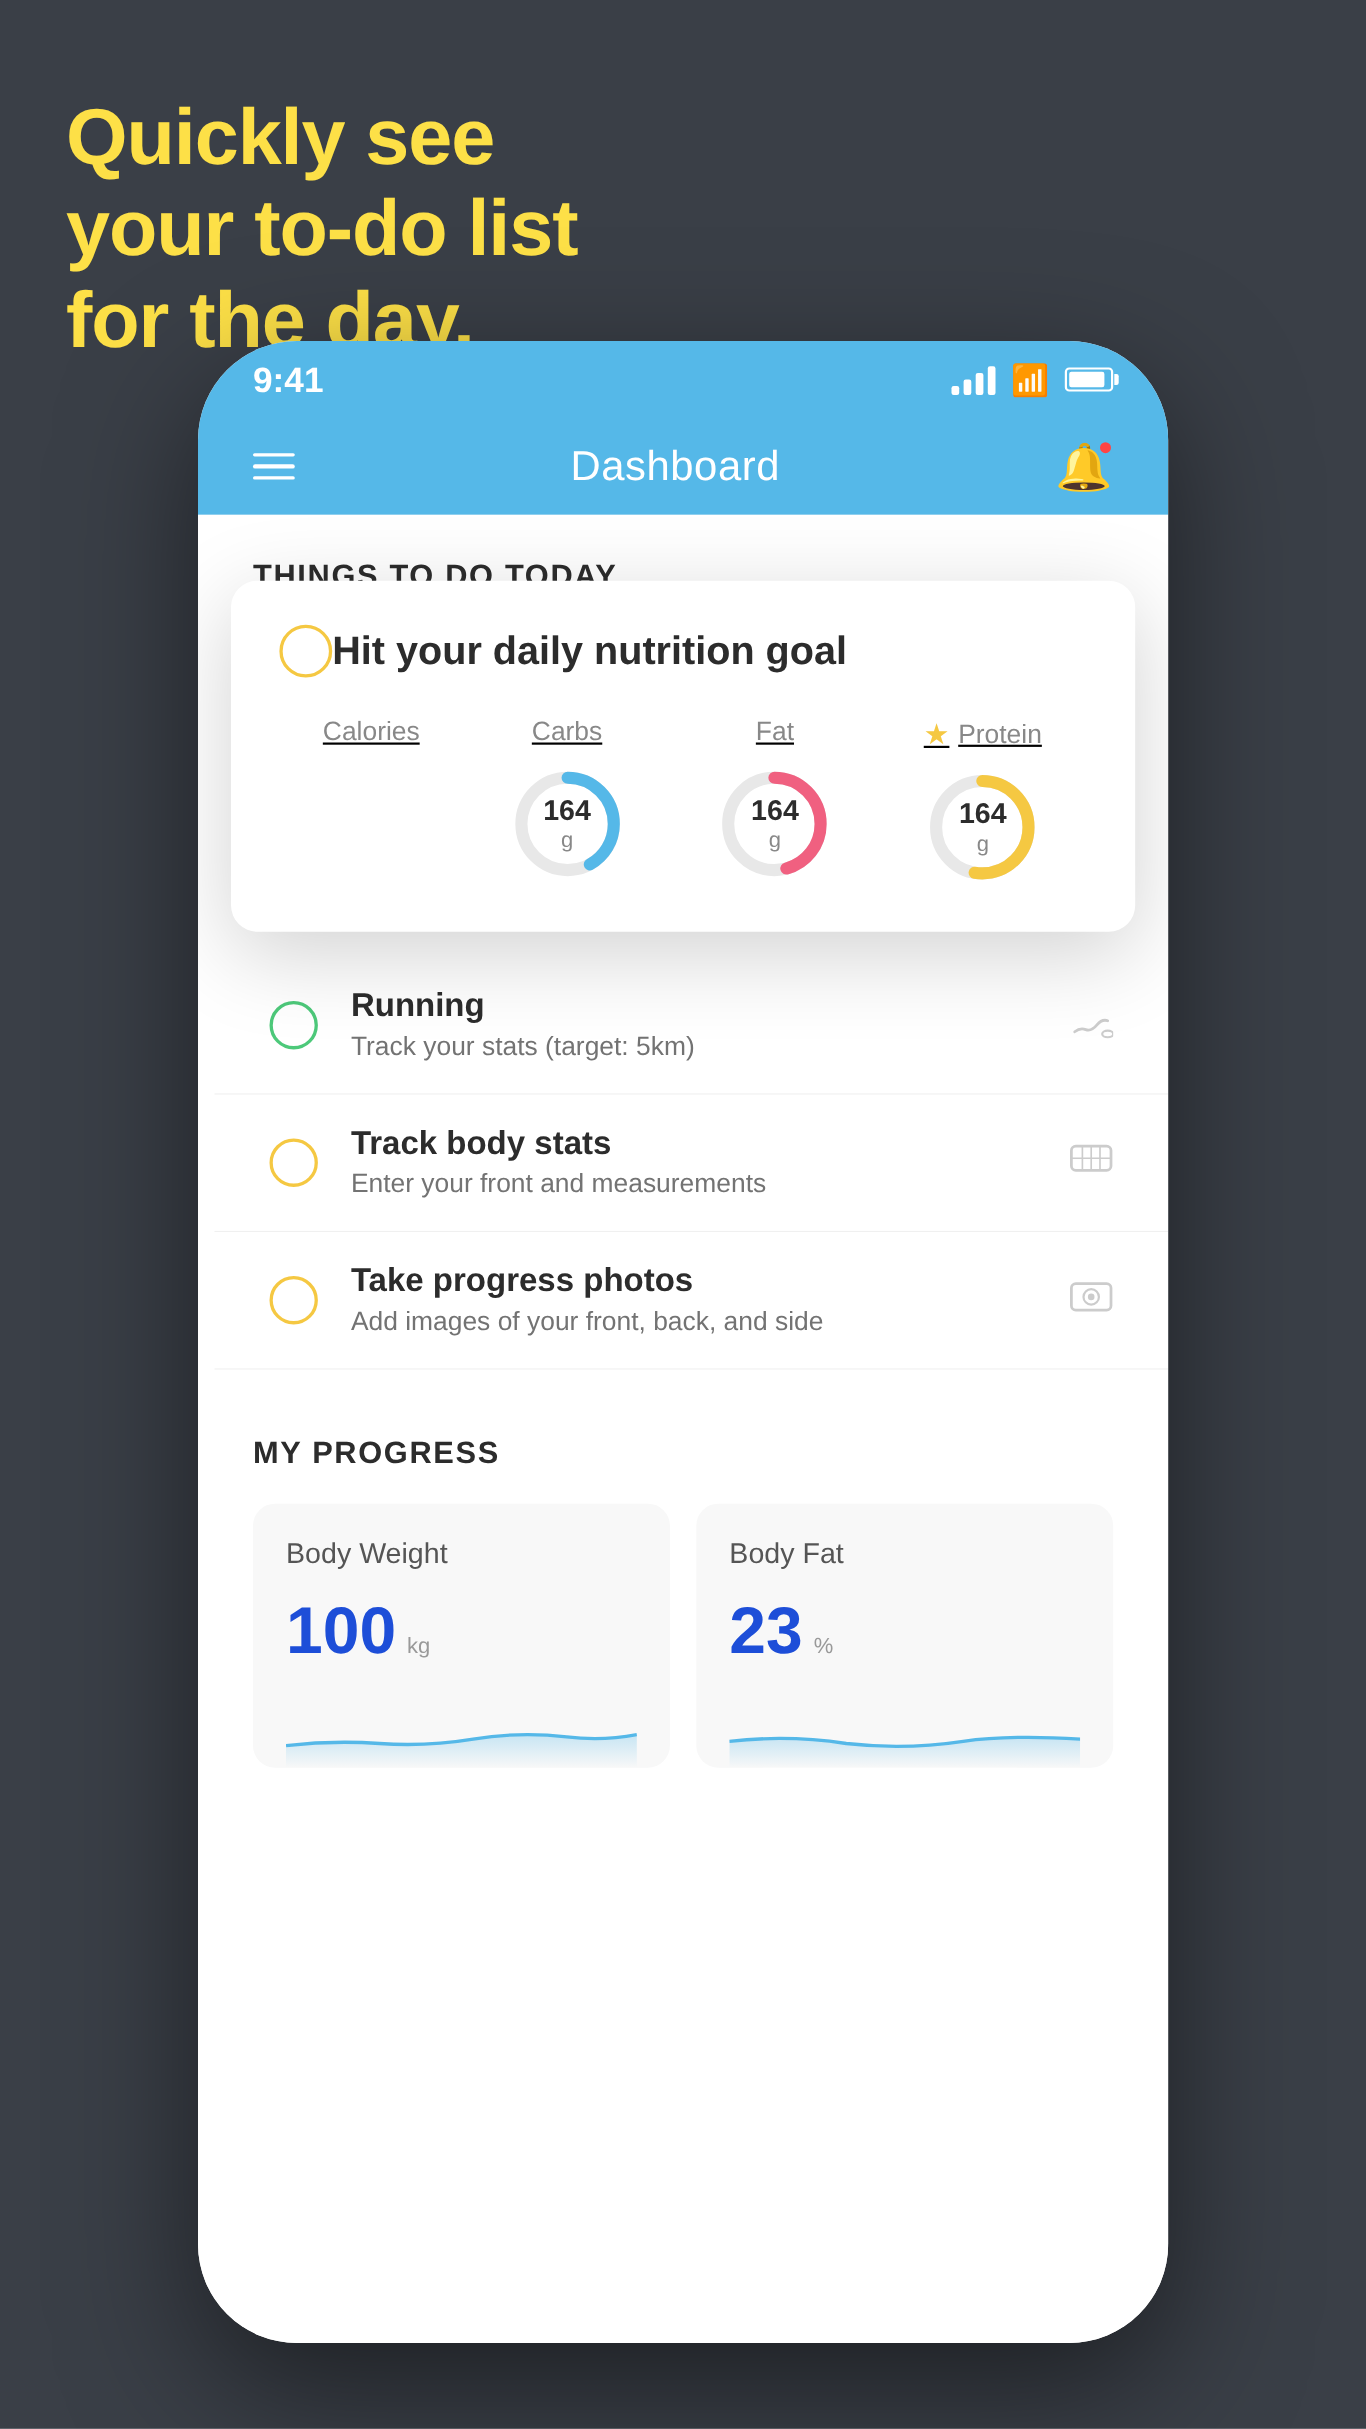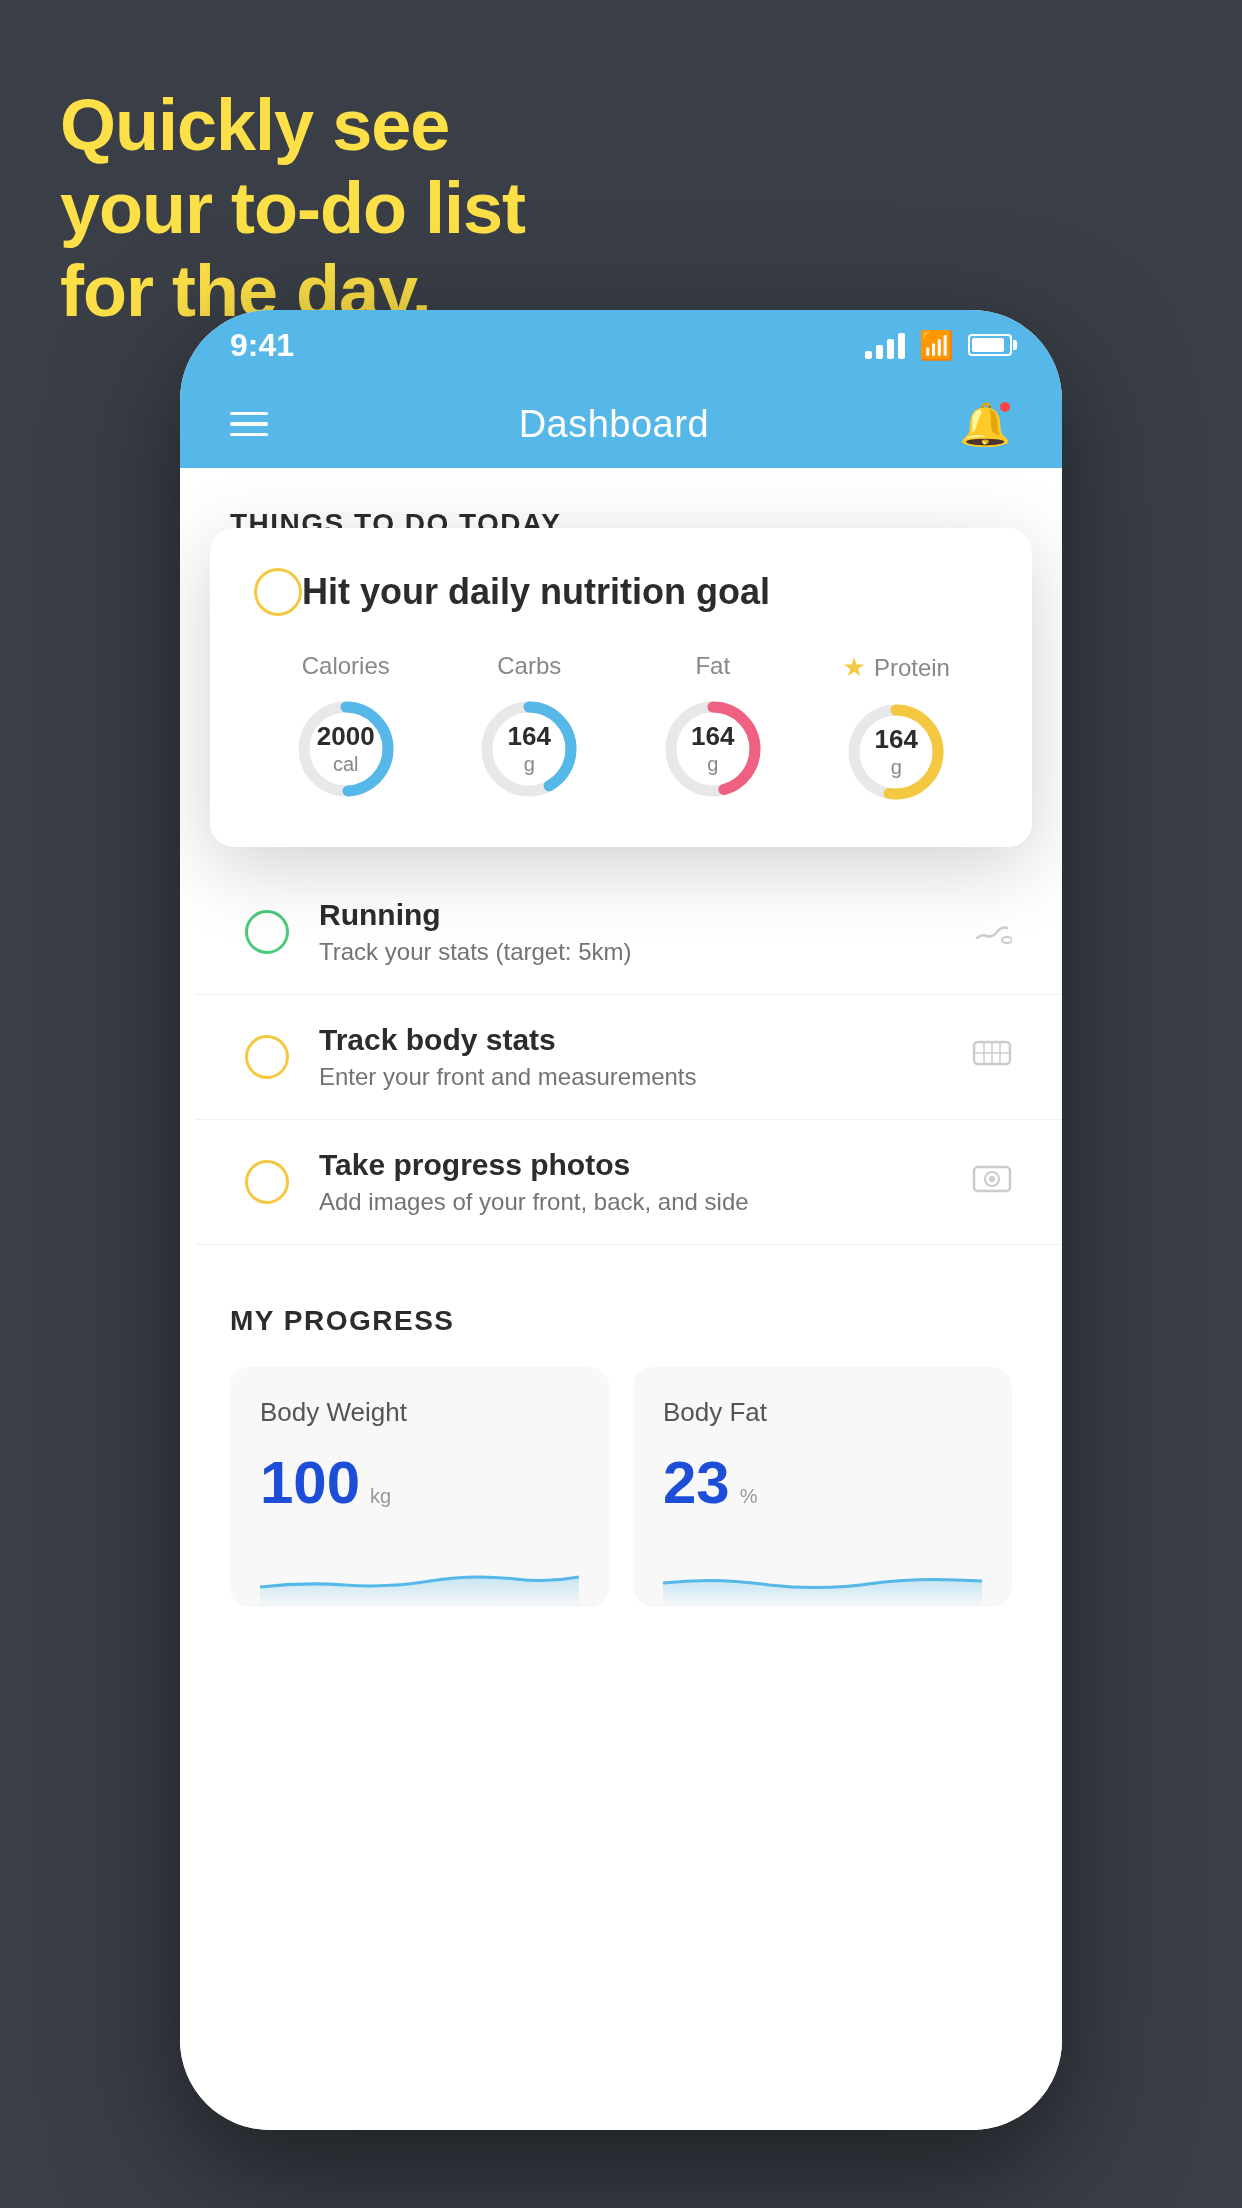--- a/index.html
+++ b/index.html
@@ -221,20 +221,21 @@
       display: flex;
       justify-content: space-around;
       align-items: flex-start;
     }
 
     .nutrition-item {
       display: flex;
       flex-direction: column;
       align-items: center;
       gap: 14px;
+      text-decoration: underline;
     }
 
     .nutrition-label {
       font-size: 24px;
       color: #888;
       font-weight: 400;
     }
 
     .nutrition-label.starred {
       display: flex;
@@ -433,30 +434,20 @@
     <div class="floating-card">
       <div class="card-header">
         <div class="circle-radio yellow"></div>
         <span class="card-title">Hit your daily nutrition goal</span>
       </div>
 
       <div class="nutrition-row">
 
         <div class="nutrition-item">
           <span class="nutrition-label">Calories</span>
-          <div class="donut">
-            <svg viewBox="0 0 110 110">
-              <circle cx="55" cy="55" r="42" fill="none" stroke="#e8e8e8" stroke-width="11"></circle>
-              <circle cx="55" cy="55" r="42" fill="none" stroke="#55b8e8" stroke-width="11" stroke-dasharray="184.73" stroke-dashoffset="55" stroke-linecap="round"></circle>
-            </svg>
-            <div class="donut-label">
-              <div class="donut-value">2000</div>
-              <div class="donut-unit">cal</div>
-            </div>
-          </div>
         </div>
 
         <div class="nutrition-item">
           <span class="nutrition-label">Carbs</span>
           <div class="donut">
             <svg viewBox="0 0 110 110">
               <circle cx="55" cy="55" r="42" fill="none" stroke="#e8e8e8" stroke-width="11"></circle>
               <circle cx="55" cy="55" r="42" fill="none" stroke="#55b8e8" stroke-width="11" stroke-dasharray="184.73" stroke-dashoffset="74" stroke-linecap="round"></circle>
             </svg>
             <div class="donut-label">

